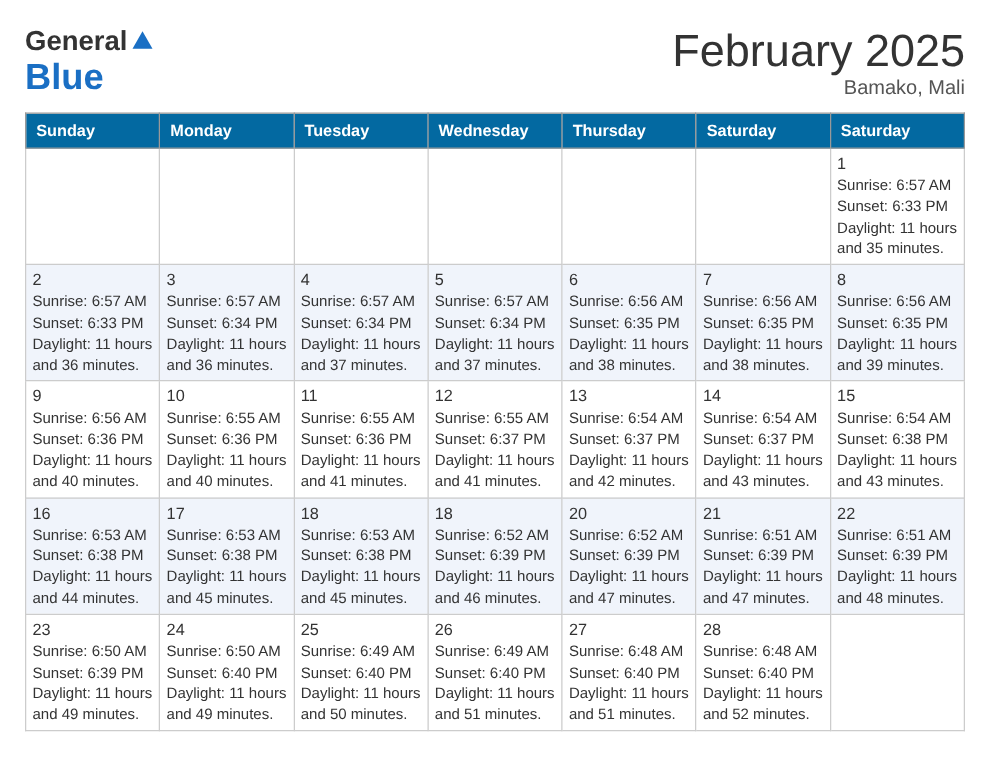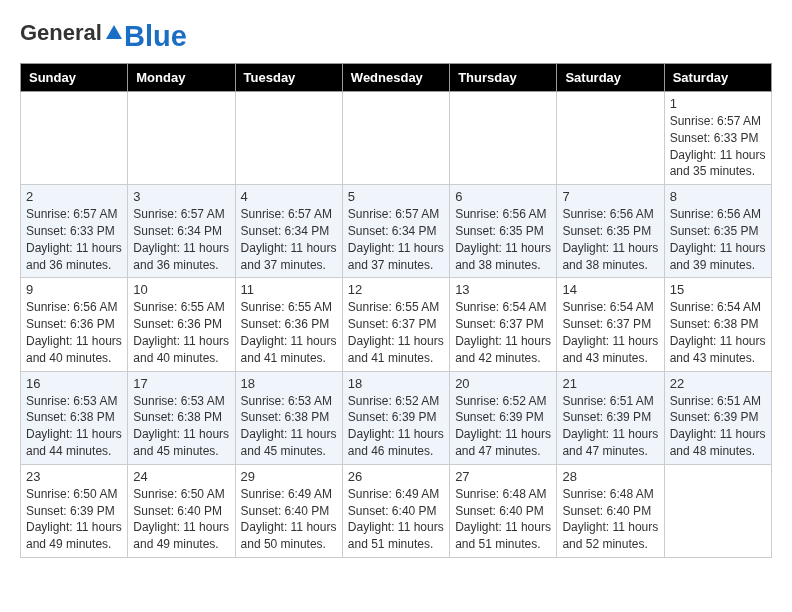--- a/index.html
+++ b/index.html
@@ -11,21 +11,21 @@
       padding: 20px;
     }
     .header {
       display: flex;
       justify-content: space-between;
       align-items: flex-start;
       margin-bottom: 10px;
     }
     .logo {
       display: flex;
-      flex-direction: row;
+      flex-direction: column;
       align-items: flex-start;
     }
     .logo-text {
       display: flex;
       align-items: center;
     }
     .logo-general {
       font-size: 22px;
       font-weight: bold;
       color: #333;
@@ -88,36 +88,40 @@
     .empty-cell {
       background: #f9f9f9;
     }
     tr:nth-child(even) td {
       background-color: #f0f4fb;
     }
     tr:nth-child(odd) td {
       background-color: #fff;
     }
     .calendar thead tr th {
-      background-color: #000000;
+      background-color: #0369a1;
     }
   </style>
 </head>
 <body>
 
 <div class="header">
   <div class="logo">
     <div class="logo-text">
       <span class="logo-general">General</span>
       <svg class="logo-icon" viewBox="0 0 20 20">
         <polygon points="10,2 18,16 2,16" fill="#1a6fc4"></polygon>
       </svg>
     </div>
     <span class="logo-blue">Blue</span>
   </div>
+  <div class="title-block">
+    <div class="month-title">February 2025</div>
+    <div class="location">Bamako, Mali</div>
+  </div>
 </div>
 
 <table class="calendar">
   <thead>
     <tr>
     <th>Sunday</th>
         <th>Monday</th>
         <th>Tuesday</th>
         <th>Wednesday</th>
         <th>Thursday</th>
@@ -303,21 +307,21 @@
 and 49 minutes.</div>
         </td>
         <td>
           <span class="day-num">24</span>
           <div class="day-info" style="white-space: pre-line;">Sunrise: 6:50 AM
 Sunset: 6:40 PM
 Daylight: 11 hours
 and 49 minutes.</div>
         </td>
         <td>
-          <span class="day-num">29</span>
+          <span class="day-num">25</span>
           <div class="day-info" style="white-space: pre-line;">Sunrise: 6:49 AM
 Sunset: 6:40 PM
 Daylight: 11 hours
 and 50 minutes.</div>
         </td>
         <td>
           <span class="day-num">26</span>
           <div class="day-info" style="white-space: pre-line;">Sunrise: 6:49 AM
 Sunset: 6:40 PM
 Daylight: 11 hours

